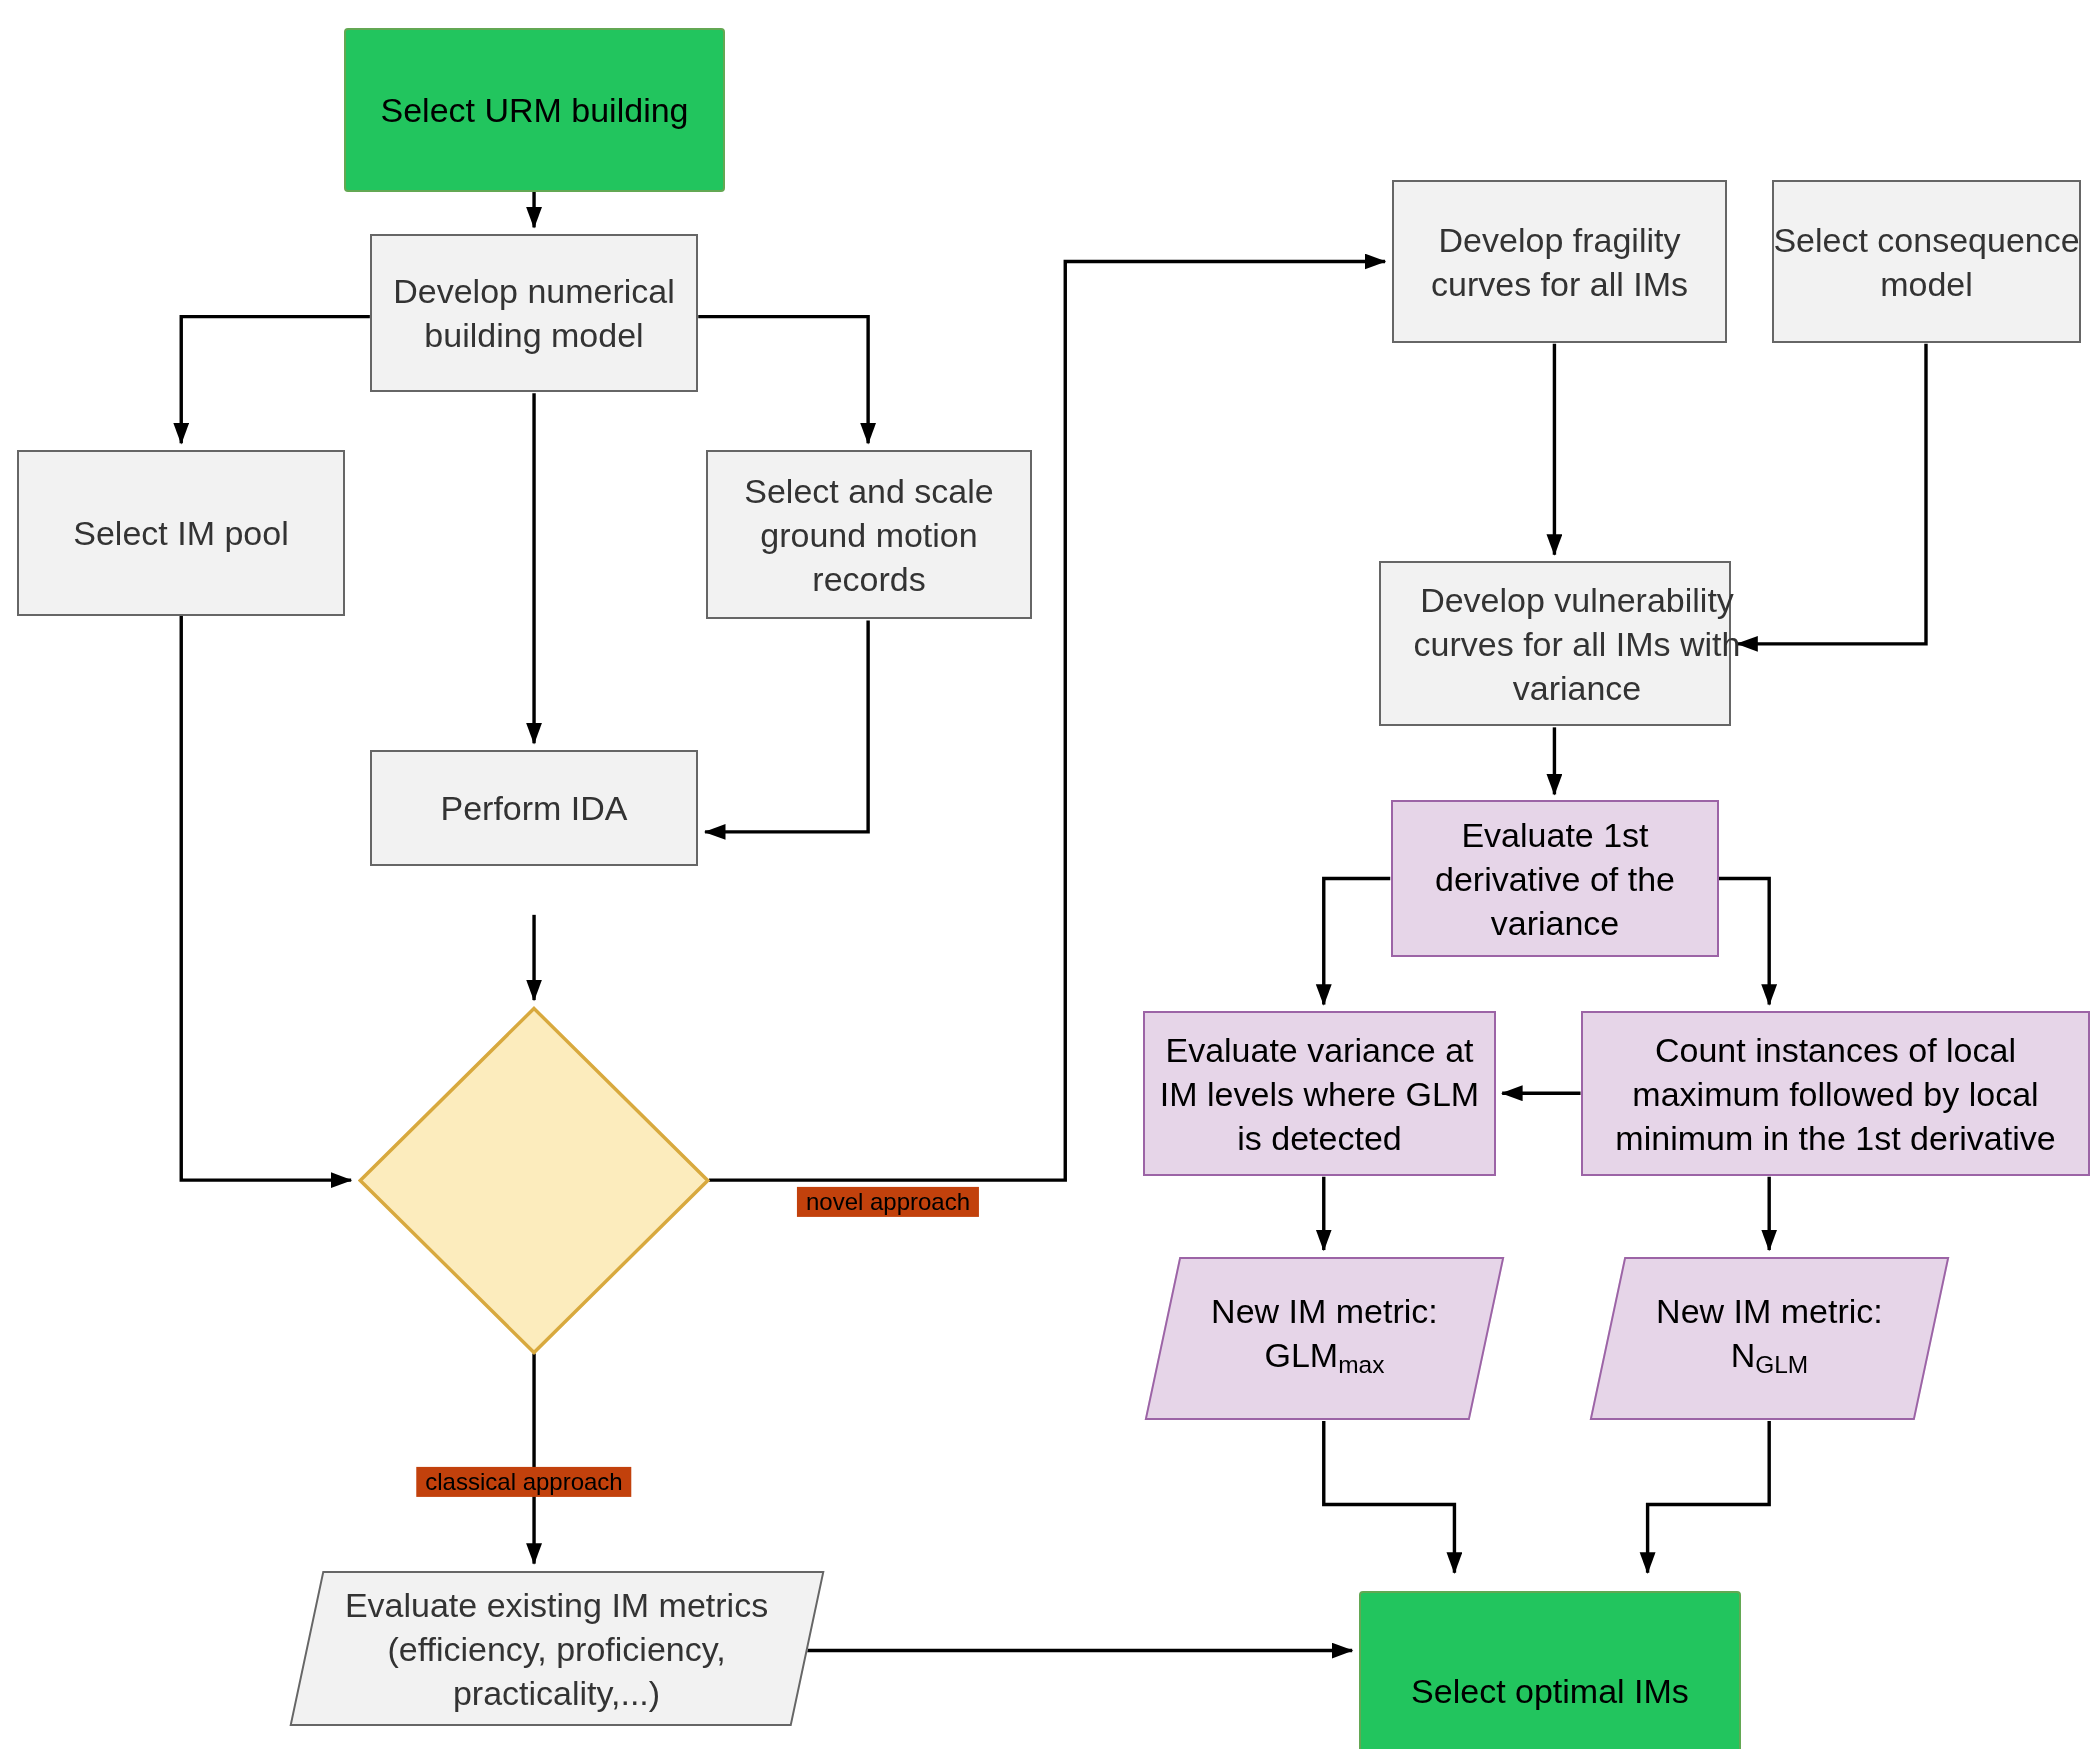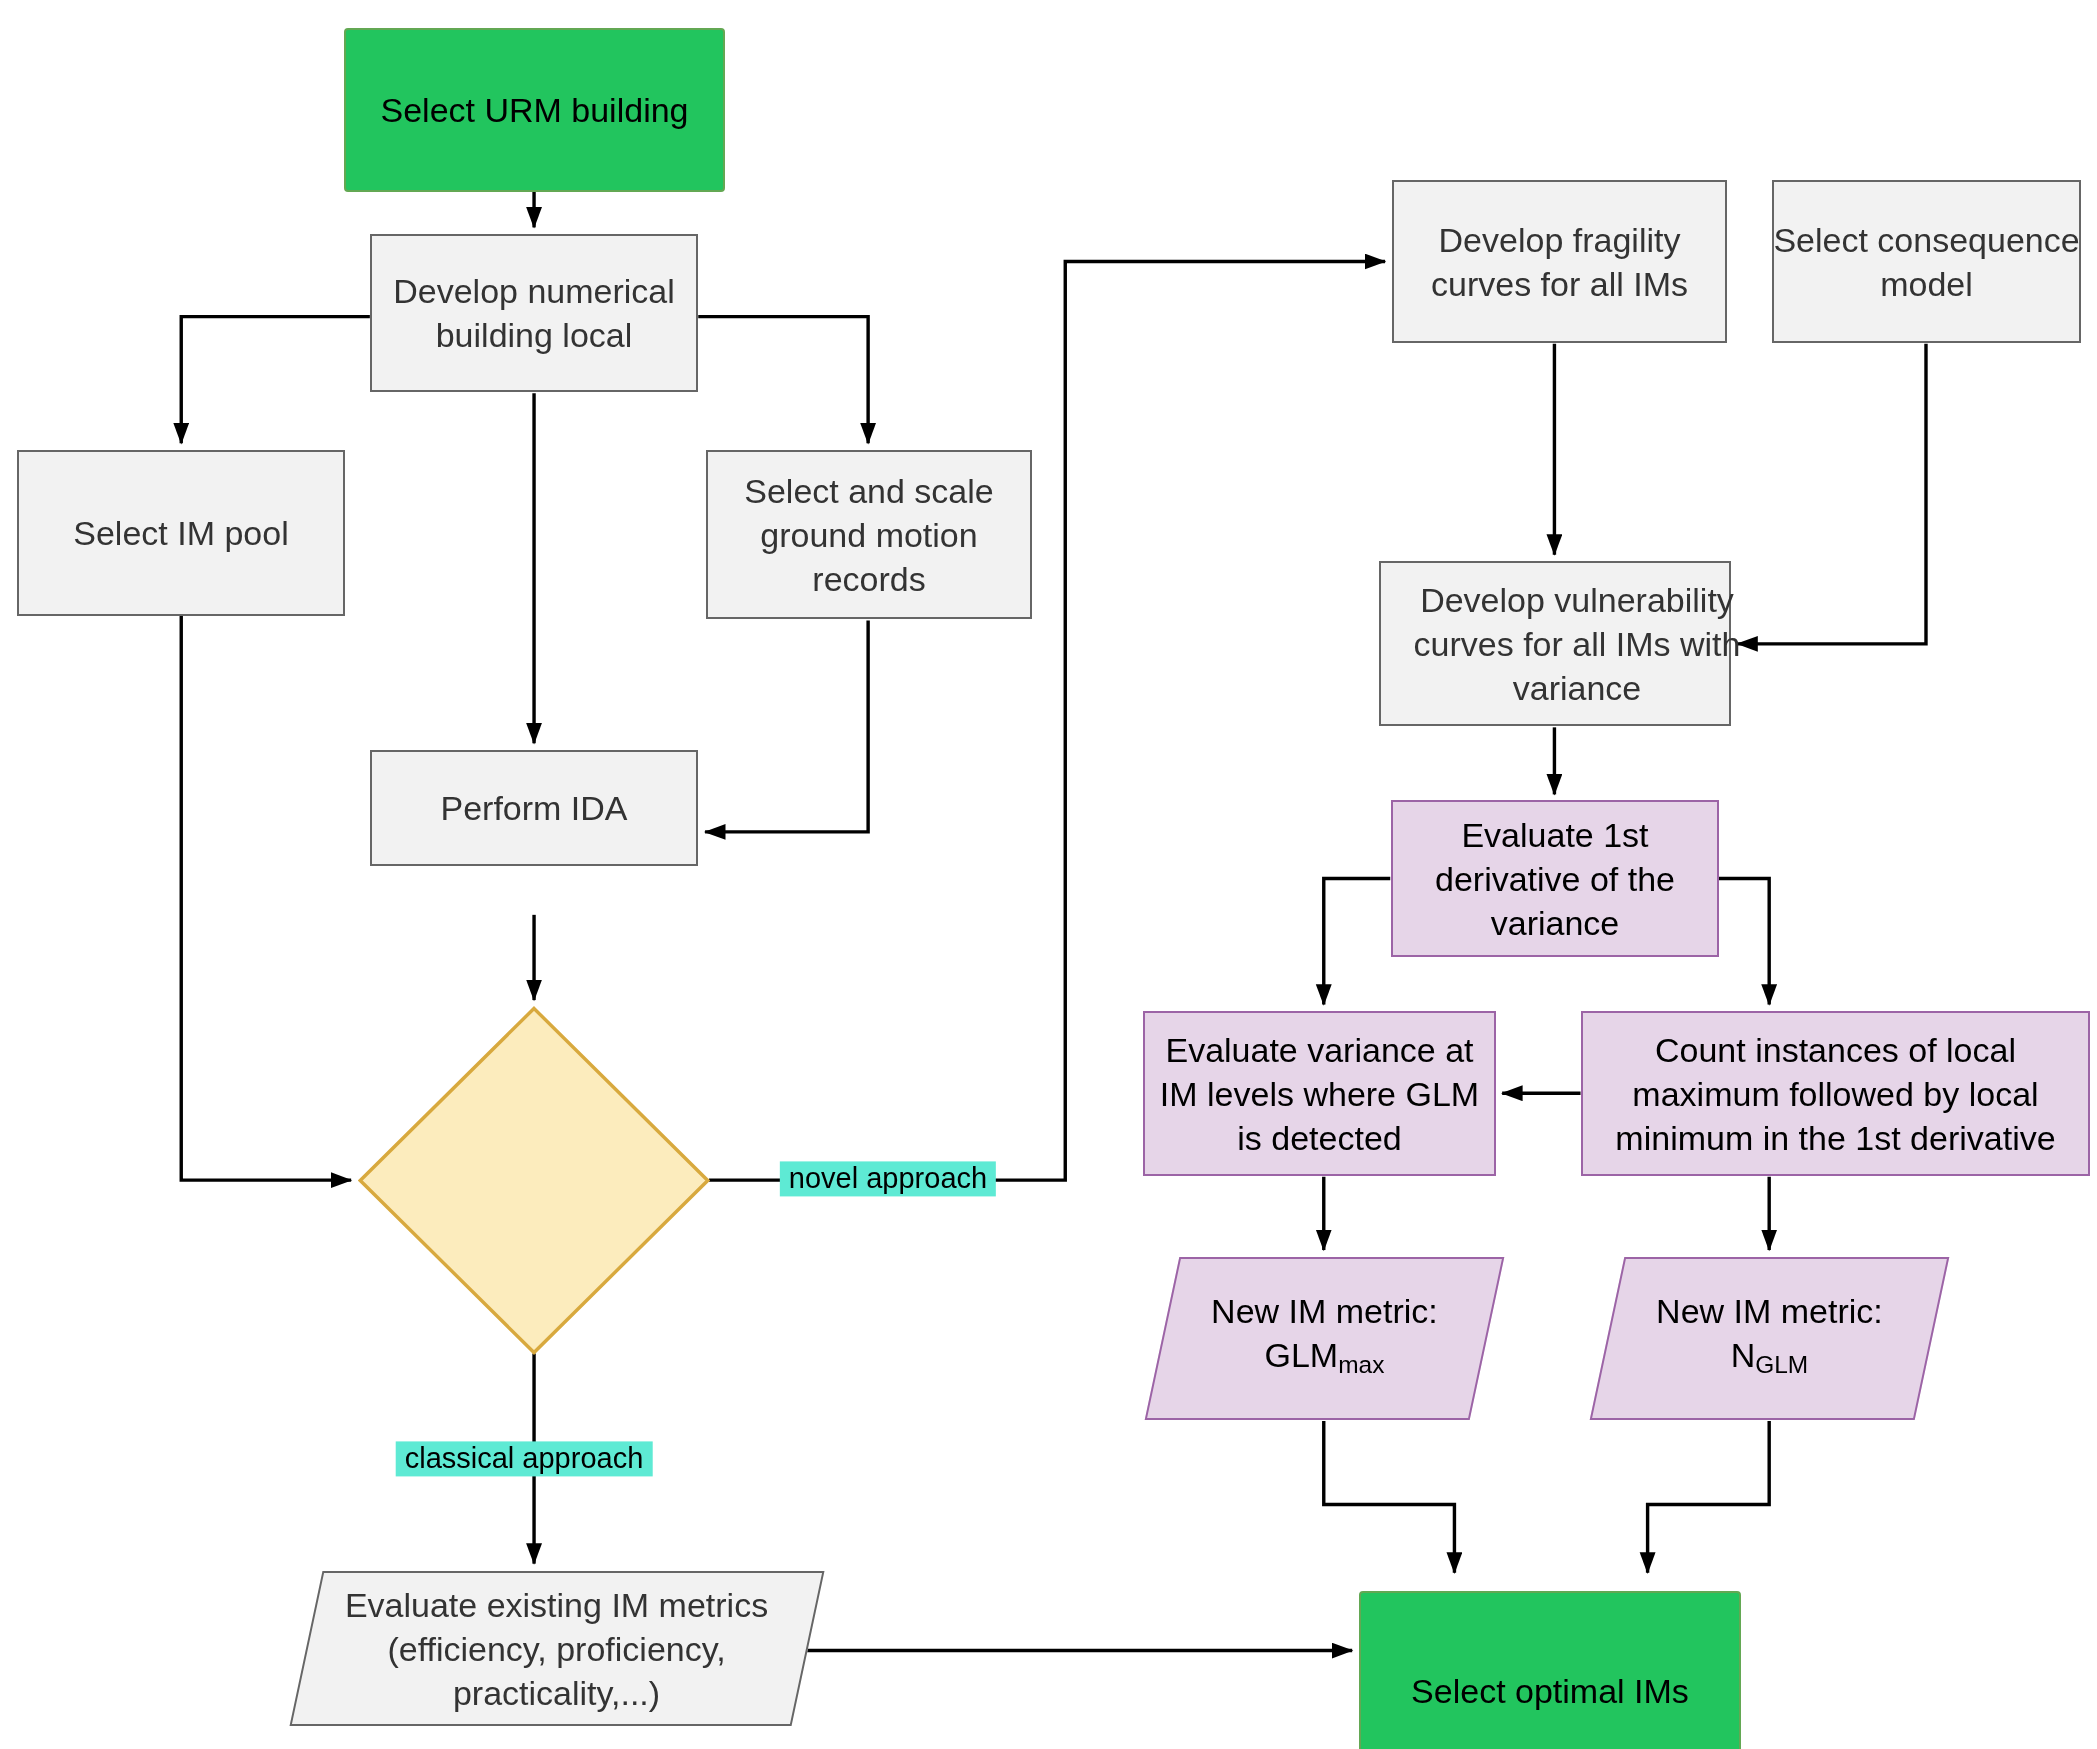--- a/index.html
+++ b/index.html
@@ -17,22 +17,22 @@
   .terminal{background:#22c55e;border:2.8px solid #63a853;border-radius:4px;color:#000000;margin-top:11px;}
   .purple{background:#e6d5e8;border:2.8px solid #9c64a6;color:#000000;}
   .para{transform:skewX(-12deg);}
   .para .lbl{transform:skewX(12deg);}
   .lbl{display:block;}
   .diamond{background:transparent;border:none;}
   .diamond svg{position:absolute;left:0;top:0;}
   .diamond .lbl{position:relative;}
   .sub{font-size:0.72em;vertical-align:-0.25em;letter-spacing:0;}
   .edge-label{
-    position:absolute;transform:translate(-50%,-50%);background:#5eead4;
-    padding:1.1px 9px;font-size:29px;color:#000;white-space:nowrap;
+    position:absolute;transform:translate(-50%,-50%);background:#c2410c;
+    padding:1.1px 9px;font-size:24px;color:#000;white-space:nowrap;margin-top:23px;
   }
 </style>
 </head>
 <body>
 
 <svg id="edges" viewBox="0 0 3691 3078" xmlns="http://www.w3.org/2000/svg">
   <defs>
     <marker id="arr" markerUnits="userSpaceOnUse" markerWidth="40" markerHeight="30" refX="36" refY="14" orient="auto">
       <path d="M0,0 L38,14 L0,28 Z" fill="#000000"></path>
     </marker>
@@ -60,21 +60,21 @@
     <path d="M3114,2501 L3114,2648 L2900,2648 L2900,2768" marker-end="url(#arr)"></path>
   </g>
 </svg>
 
 <div class="node terminal" style="left:344px;top:17px;width:381px;height:164px;">
   <span class="lbl">Select URM building</span>
 </div>
 
 <div class="node process" style="left:370px;top:234px;width:328px;height:158px;">
   <span class="lbl">Develop numerical
-building local</span>
+building model</span>
 </div>
 
 <div class="node process" style="left:17px;top:450px;width:328px;height:166px;">
   <span class="lbl">Select IM pool</span>
 </div>
 
 <div class="node process" style="left:706px;top:450px;width:326px;height:169px;">
   <span class="lbl">Select and scale
 ground motion
 records</span>

